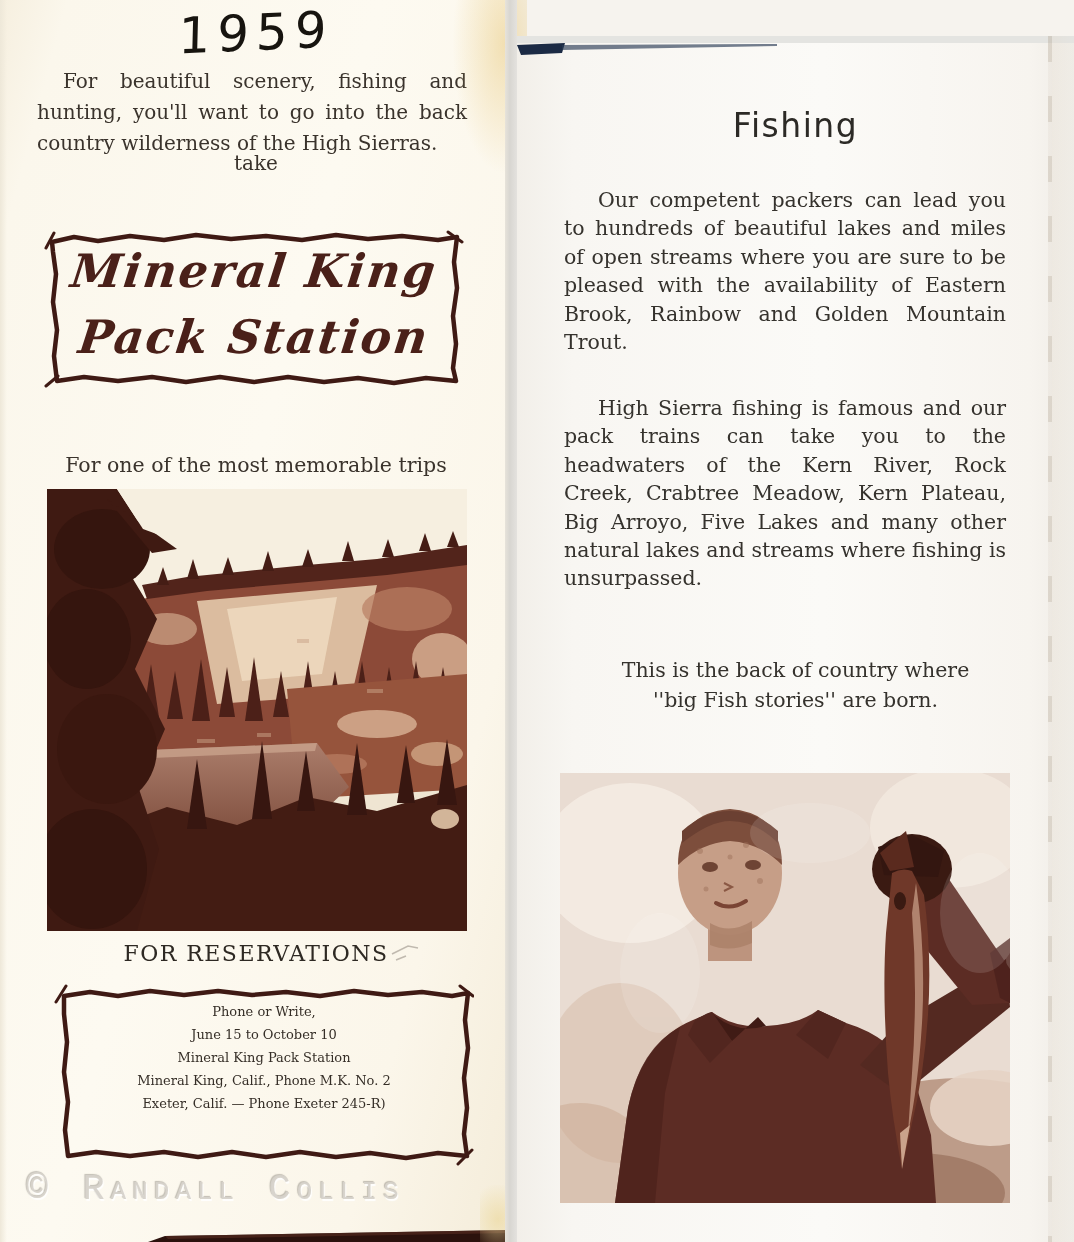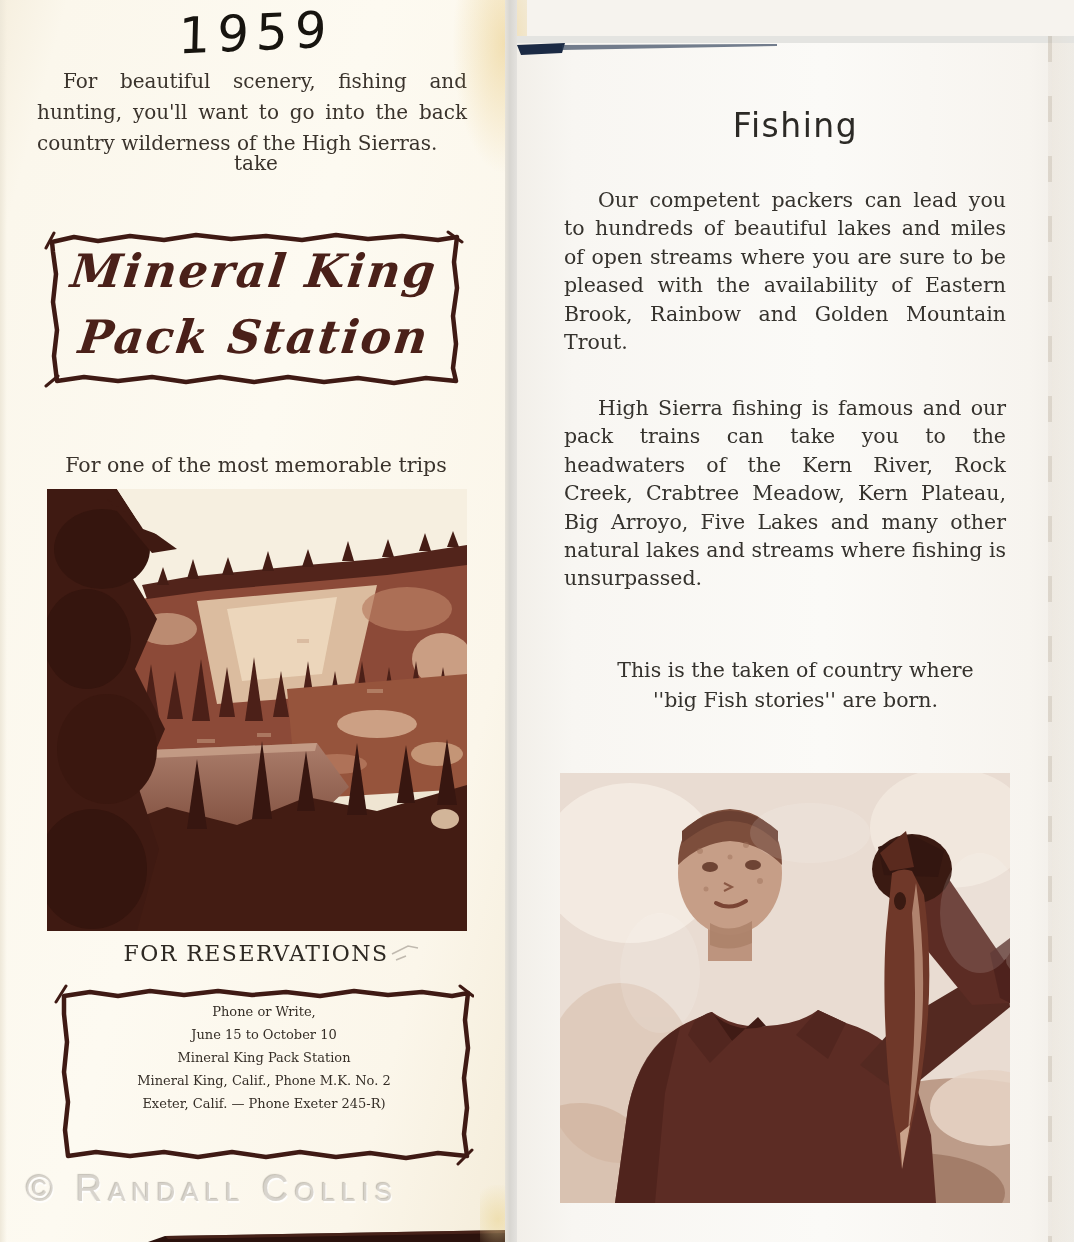--- a/index.html
+++ b/index.html
@@ -48,21 +48,21 @@
   .res-heading{position:absolute;left:0;top:941px;width:512px;text-align:center;
     font-size:22px;letter-spacing:1.5px;color:#2e2923;}
   .res-box{position:absolute;left:54px;top:984px;width:420px;height:182px;}
   .res-box svg.border{position:absolute;left:0;top:0;}
   .res-text{position:absolute;left:10px;top:16px;width:400px;text-align:center;
     font-size:13px;line-height:23px;color:#352e27;}
   .res-text .res-line{white-space:nowrap;}
   .res-text .winter{margin-top:9px;}
   .watermark{
     position:absolute;left:26px;top:1168px;width:460px;
-    font-family:Liberation Sans, sans-serif;
+    font-family:Liberation Mono, monospace;
     font-variant:small-caps;font-size:37px;letter-spacing:6px;
     color:rgba(214,210,202,.95);
     text-shadow:1px 2px 1px rgba(255,255,255,.95),-1px -1px 1px rgba(110,104,94,.4);
     white-space:nowrap;
   }
   .bottom-band-left{position:absolute;left:0;bottom:0;width:512px;height:16px;}
   
   .fishing-heading{
     position:absolute;left:0;top:70px;width:557px;text-align:center;
     font-family:"DejaVu Sans","Liberation Sans",sans-serif;
@@ -272,21 +272,21 @@
         <path d="M45,4 L260,3 L260,5 L45,9 Z" fill="#2a3a55" opacity=".65"></path>
       </svg>
     </div>
 
     <div class="fishing-heading">Fishing</div>
 
     <div class="para p1">Our competent packers can lead you to hundreds of beautiful lakes and miles of open streams where you are sure to be pleased with the availability of Eastern Brook, Rainbow and Golden Mountain Trout.</div>
     <div class="para p2">High Sierra fishing is famous and our pack trains can take you to the headwaters of the Kern River, Rock Creek, Crabtree Meadow, Kern Plateau, Big Arroyo, Five Lakes and many other natural lakes and streams where fishing is unsurpassed.</div>
 
     <div class="callout">
-      <div>This is the taken of country where</div>
+      <div>This is the back of country where</div>
       <div>''big Fish stories'' are born.</div>
     </div>
 
     <div class="photo2">
       <svg width="450" height="430" viewBox="0 0 450 430">
         <rect width="450" height="430" fill="#e9dcd2"></rect>
         <ellipse cx="70" cy="90" rx="90" ry="80" fill="#f4ebe2" opacity=".9"></ellipse>
         <ellipse cx="390" cy="55" rx="80" ry="60" fill="#f2e8de" opacity=".9"></ellipse>
         <ellipse cx="60" cy="300" rx="75" ry="90" fill="#d8bfae" opacity=".6"></ellipse>
         <ellipse cx="20" cy="390" rx="70" ry="60" fill="#c9a890" opacity=".5"></ellipse>

